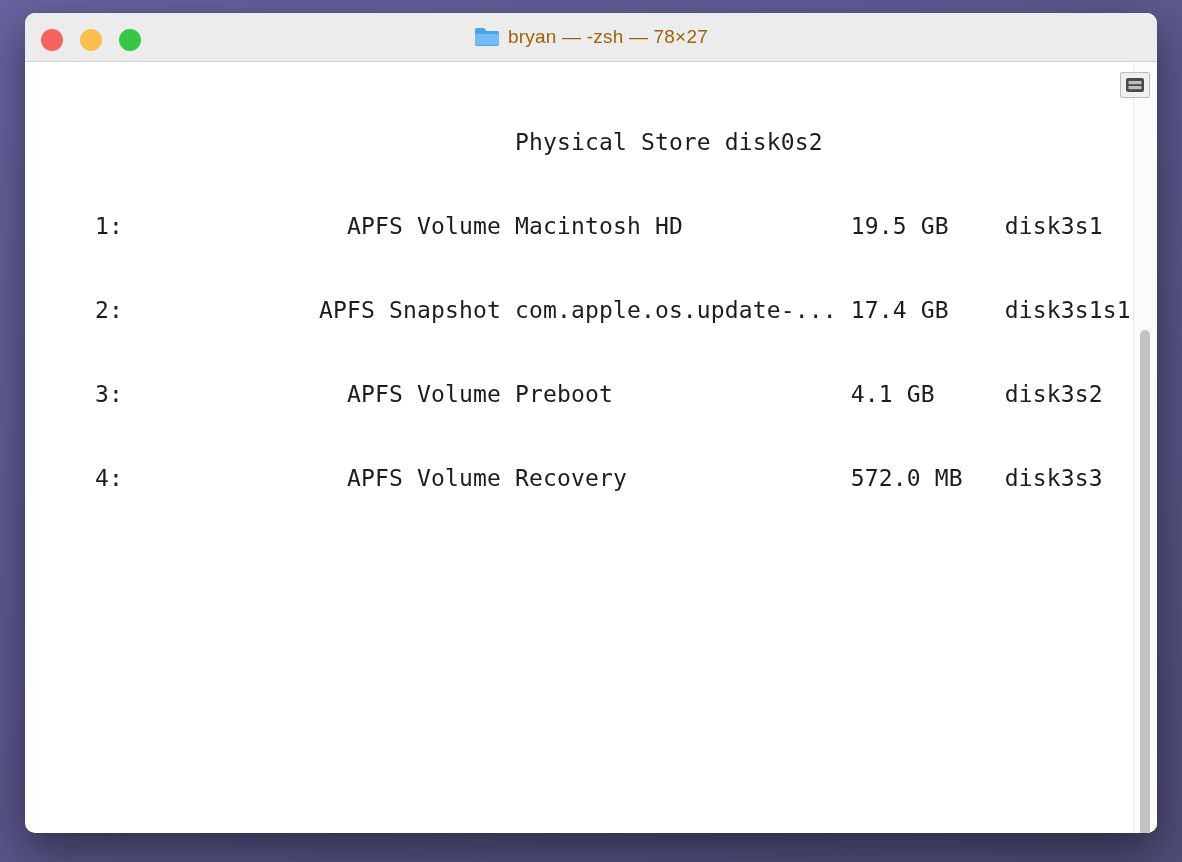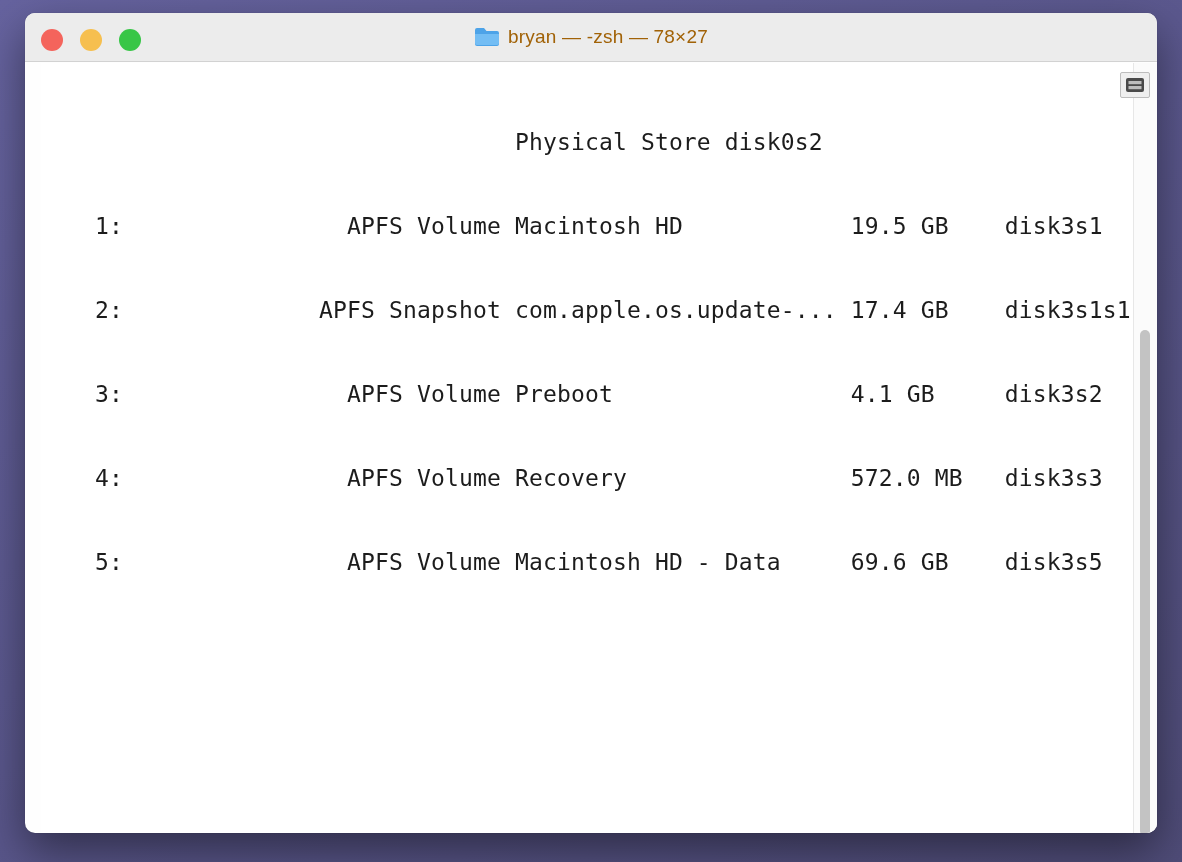--- a/index.html
+++ b/index.html
@@ -75,21 +75,20 @@
     </div>
   </div>
 
   <div class="content">
     <div class="term">
       <div class="tline">                                 Physical Store disk0s2</div>
       <div class="tline">   1:                APFS Volume Macintosh HD            19.5 GB    disk3s1</div>
       <div class="tline">   2:              APFS Snapshot com.apple.os.update-... 17.4 GB    disk3s1s1</div>
       <div class="tline">   3:                APFS Volume Preboot                 4.1 GB     disk3s2</div>
       <div class="tline">   4:                APFS Volume Recovery                572.0 MB   disk3s3</div>
-      <div class="tline">   5:                APFS Volume Macintosh HD - Data     69.6 GB    disk3s5</div>
       <div class="tline"></div>
       
       
       
       
       
       
       
       
       

